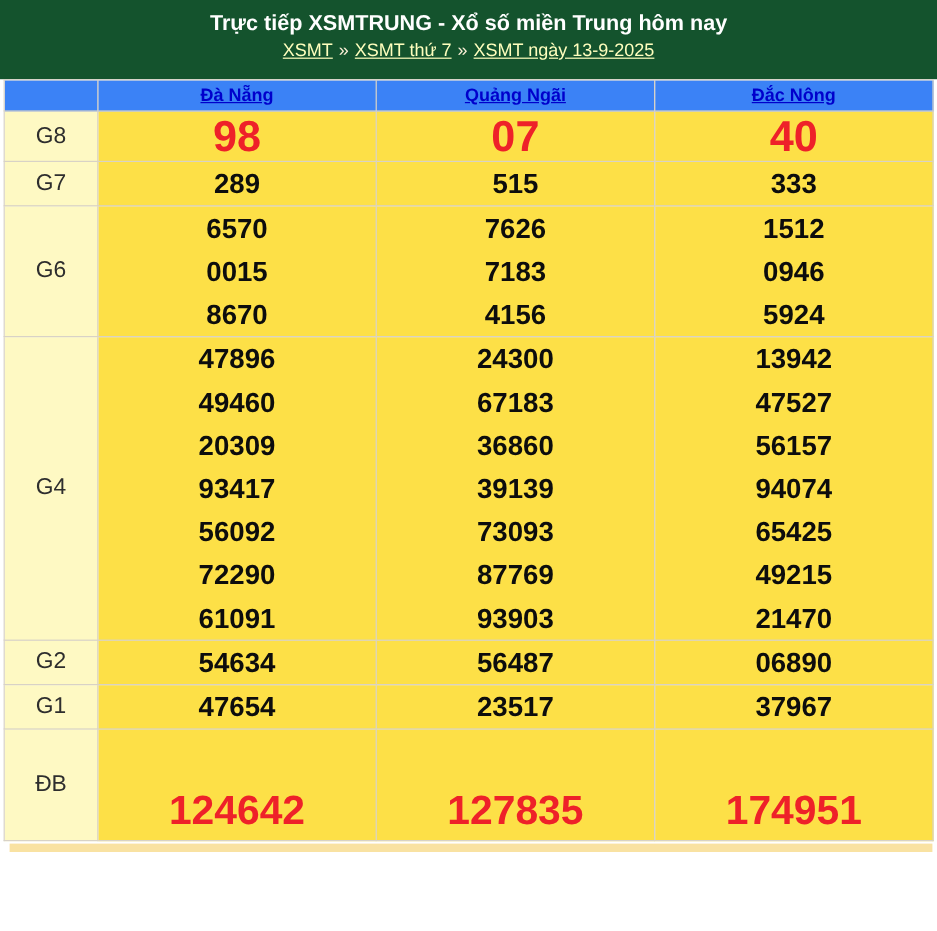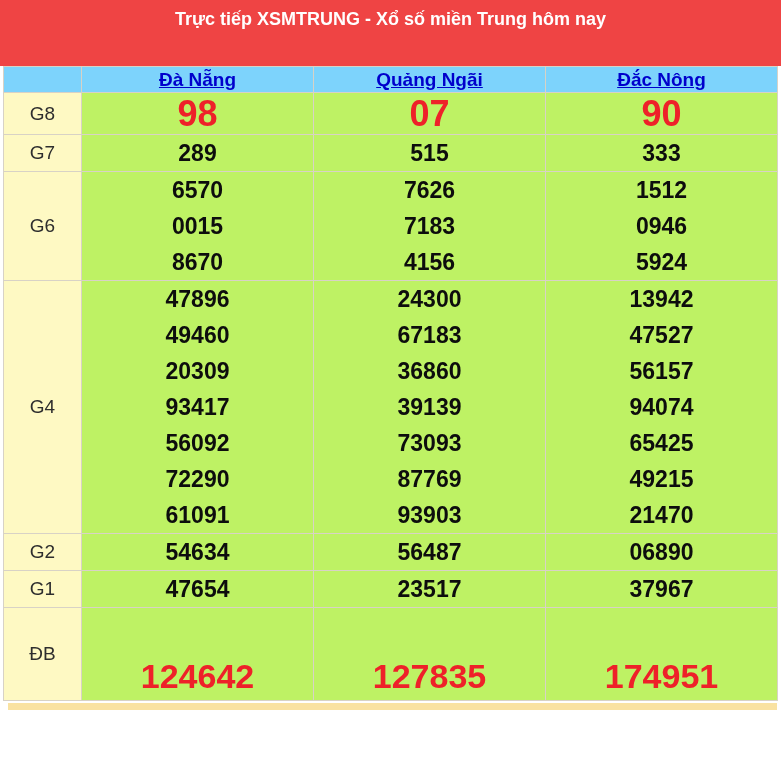--- a/index.html
+++ b/index.html
@@ -3,21 +3,21 @@
 <meta charset="utf-8">
 <style>
   html,body{margin:0;padding:0;}
   body{
     width:781px;height:776px;overflow:hidden;background:#ffffff;
     font-family:"Liberation Sans","DejaVu Sans",sans-serif;
     -webkit-font-smoothing:antialiased;
   }
   
   .banner{
-    background:#ef4444;
+    background:#14532d;
     height:66px;
     text-align:center;
     padding-top:7px;
     box-sizing:border-box;
   }
   .banner .title{
     color:#ffffff;
     font-size:18px;
     font-weight:bold;
     line-height:24px;
@@ -45,37 +45,37 @@
     table-layout:fixed;
   }
   table.results th, table.results td{
     border:1px solid #d8d2c6;
     text-align:center;
     vertical-align:middle;
     padding:0;
   }
   th.prize-col, td.prize-cell{ width:77px; }
   thead th{
-    background:#7dd3fc;
+    background:#3b82f6;
     height:25px;
-    font-size:19px;
+    font-size:15px;
   }
   thead a{
     color:#0000cc;
     font-weight:bold;
     text-decoration:underline;
     cursor:pointer;
   }
   td.prize-cell{
     font-size:19px;
     font-weight:normal;
     color:#2e2e2e;
     background:#fef9c3;
   }
-  td.num-cell{ background:#bef264; }
+  td.num-cell{ background:#fde047; }
   .num-line{
     font-weight:bold;
     color:#0d0d0d;
     font-size:23px;
     line-height:36px;
   }
   tr.style-red-lg .num-line{
     color:#ee2129;
     font-size:36px;
     line-height:41px;
@@ -91,20 +91,23 @@
     height:7px;
     background:#f9e2a2;
     margin:2px 4px 0 8px;
   }
 </style>
 </head>
 <body>
 
 <div class="banner">
   <div class="title">Trực tiếp XSMTRUNG - Xổ số miền Trung hôm nay</div>
+  <nav class="breadcrumb">
+    <a>XSMT</a><span class="sep">»</span><a>XSMT thứ 7</a><span class="sep">»</span><a>XSMT ngày 13-9-2025</a>
+  </nav>
 </div>
 
 <table class="results">
   <thead>
     <tr>
       <th class="prize-col"></th>
       <th><a>Đà Nẵng</a></th>
       <th><a>Quảng Ngãi</a></th>
       <th><a>Đắc Nông</a></th>
     </tr>
@@ -112,21 +115,21 @@
   <tbody id="tbody">
       <tr class="style-red-lg">
         <td class="prize-cell">G8</td>
         <td class="num-cell">
           <div class="num-line">98</div>
         </td>
         <td class="num-cell">
           <div class="num-line">07</div>
         </td>
         <td class="num-cell">
-          <div class="num-line">90</div>
+          <div class="num-line">40</div>
         </td>
       </tr>
       <tr class="style-normal">
         <td class="prize-cell">G7</td>
         <td class="num-cell">
           <div class="num-line">289</div>
         </td>
         <td class="num-cell">
           <div class="num-line">515</div>
         </td>

